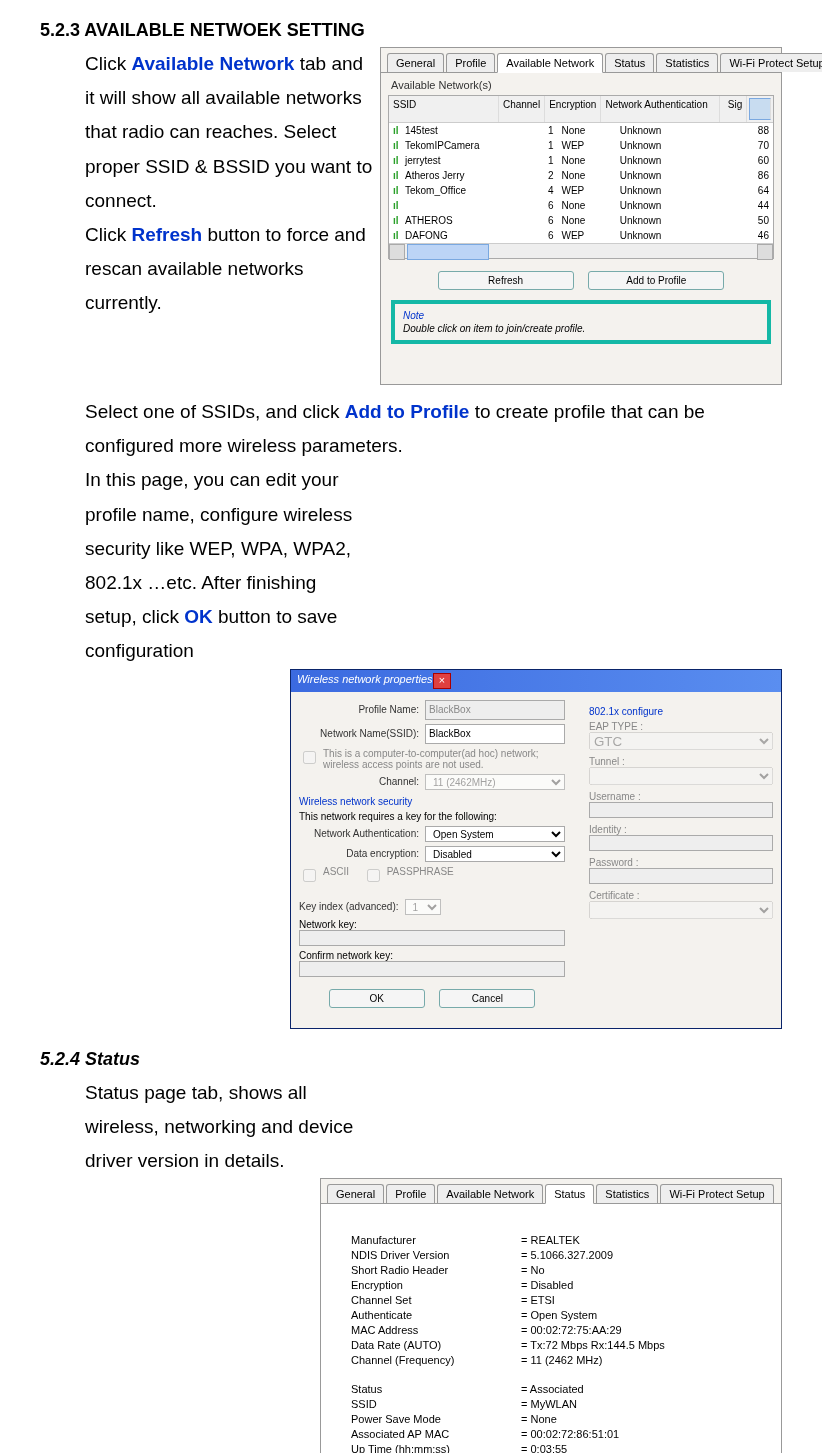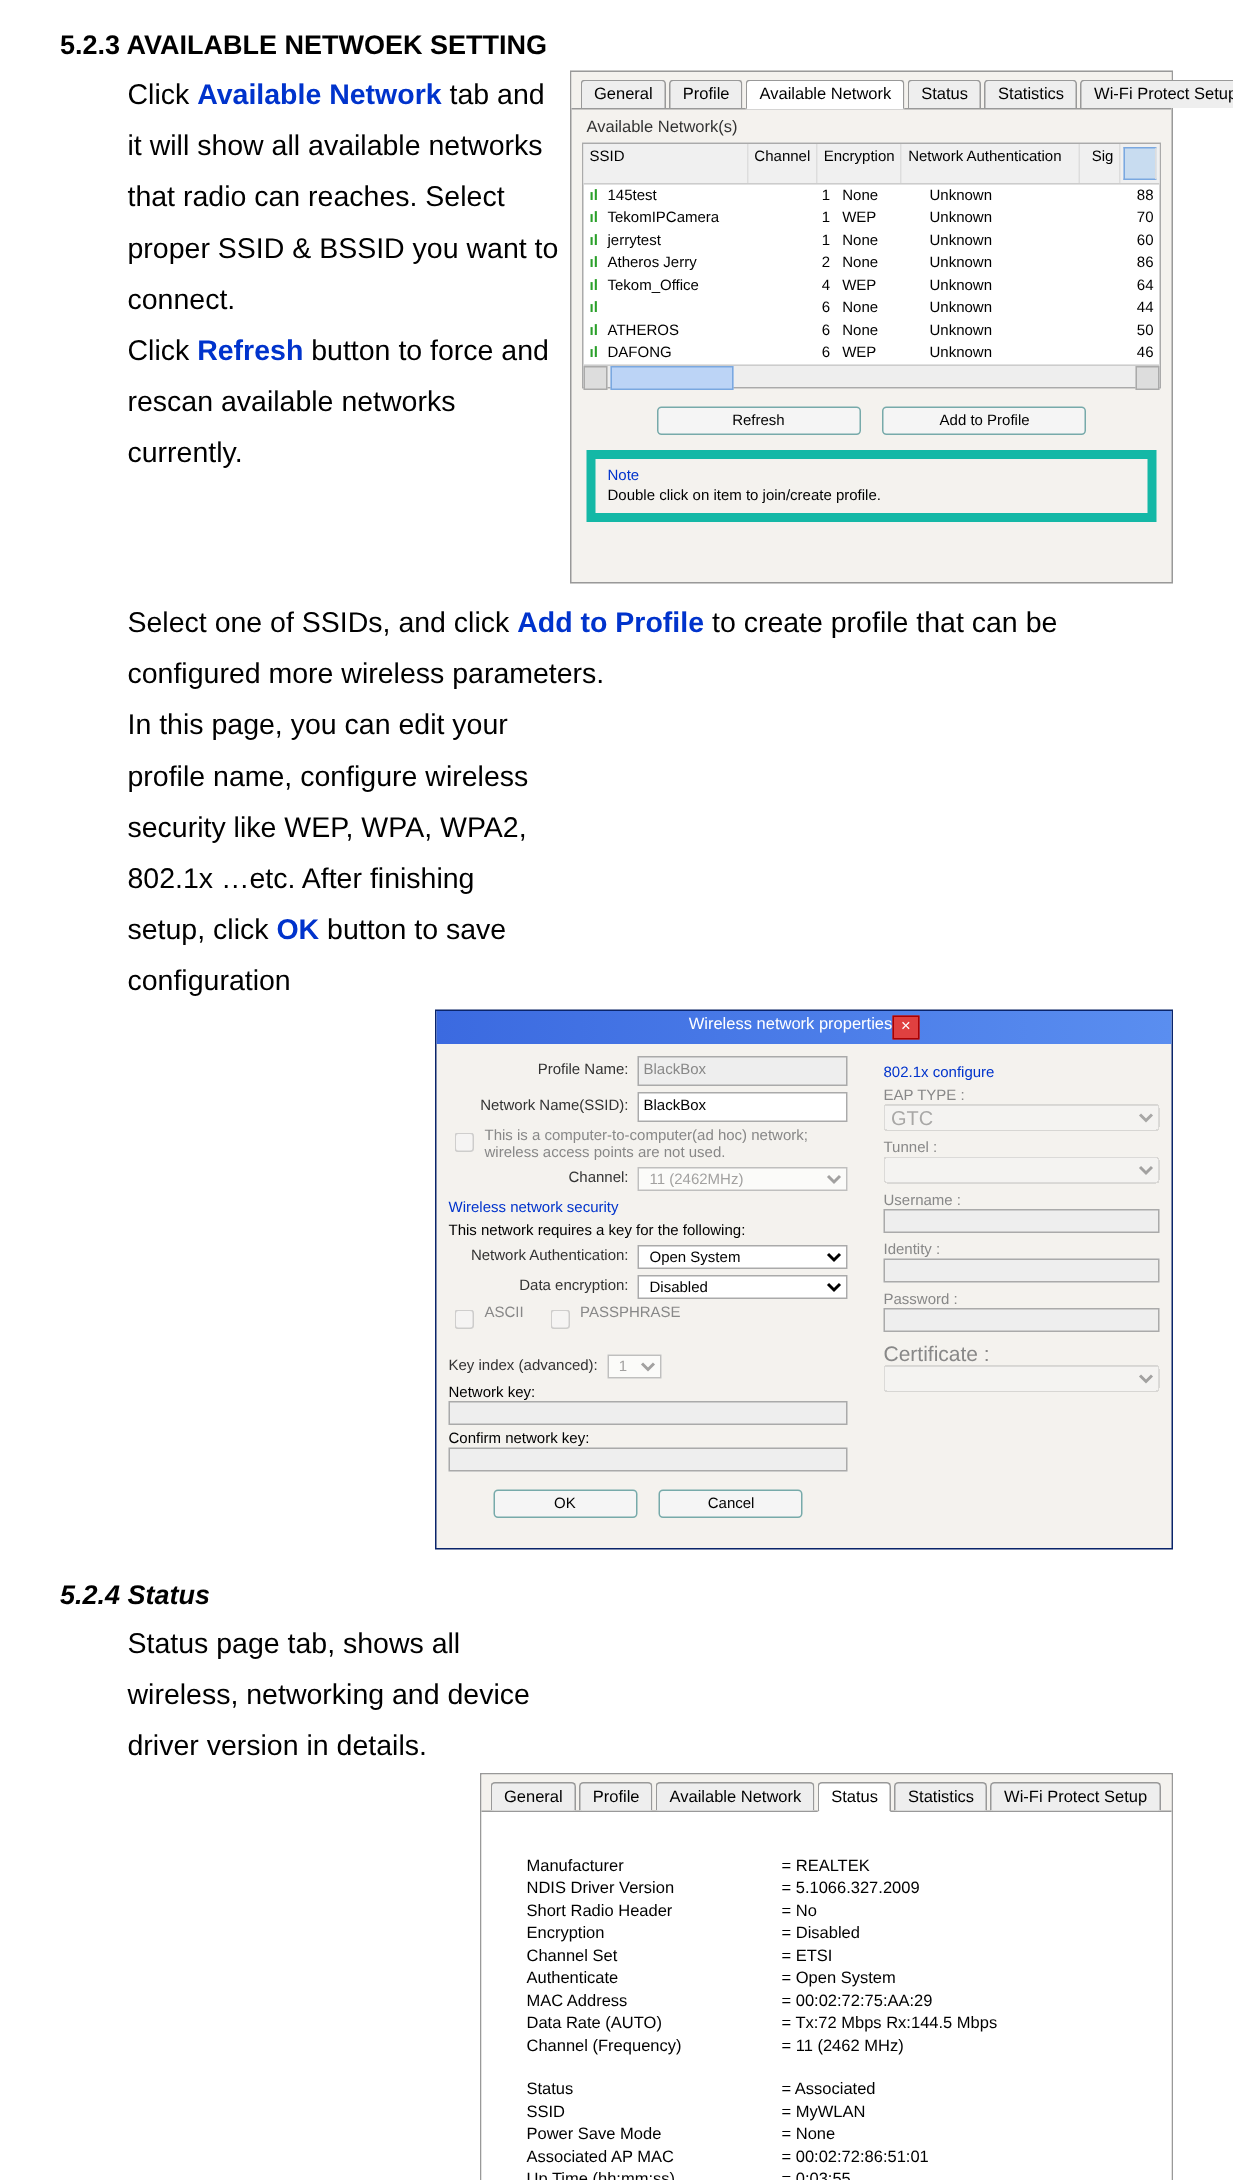--- a/index.html
+++ b/index.html
@@ -24,26 +24,26 @@
 .col-ch { width: 44px; text-align: right; }
 .col-enc { width: 54px; }
 .col-auth { width: 130px; }
 .col-sig { width: 22px; text-align: right; }
 .scrollbar-bottom { height: 14px; display: flex; background: #eee; border-top: 1px solid #ccc; }
 .scrollbar-bottom .btn { width: 14px; height: 14px; background: #ddd; border: 1px solid #aaa; cursor: default; }
 .scrollbar-bottom .thumb { width: 80px; height: 14px; background: #bcd4f6; border: 1px solid #7aa8e0; margin-left: 2px; }
 .scrollbar-bottom .track { flex: 1; }
 .btn-row { text-align: center; padding: 10px 0; }
 .winbtn { display: inline-block; min-width: 110px; padding: 3px 12px; border: 1px solid #7aa; border-radius: 3px; background: #f5f5f5; margin: 0 6px; cursor: default; text-align: center; }
-.note-box { margin: 0 10px 10px 10px; border: 6px solid #14b8a6; padding: 6px 8px; }
+.note-box { margin: 0 10px 10px 10px; border: 4px solid #14b8a6; padding: 6px 8px; font-style: italic; }
 .note-box .note-title { color: #0033cc; font-weight: normal; margin-bottom: 2px; }
 
 
 .dlg { border: 1px solid #0a246a; background: #f4f2ee; width: 490px; font-size: 10px; }
-.dlg-title { background: linear-gradient(to right, #3b6ae0, #5a8ef0); color: #fff; padding: 3px 6px; font-size: 11px; display: flex; justify-content: center; }
+.dlg-title { background: linear-gradient(to right, #3b6ae0, #5a8ef0); color: #fff; padding: 3px 6px; font-size: 11px; display: flex; justify-content: flex-start; font-style: italic; }
 .dlg-title .close { background: #e04040; color: #fff; width: 16px; height: 14px; text-align: center; border: 1px solid #a00; line-height: 12px; }
 .dlg-body { padding: 8px; display: flex; gap: 24px; }
 .dlg-left, .dlg-right { flex: 1; }
 .fld-row { display: flex; align-items: center; margin-bottom: 4px; gap: 6px; font-size: 10px; }
 .fld-row label { width: 120px; text-align: right; color: #333; }
 .fld-row .val, .fld-row input, .fld-row select { flex: 1; border: 1px solid #aaa; padding: 1px 3px; background: #fff; height: 16px; font-size: 10px; }
 .fld-row .val.disabled, .fld-row input[disabled] { background: #eee; color: #888; }
 .group-title { color: #0033cc; font-size: 10px; margin: 6px 0 4px 0; }
 .checkbox-row { display: flex; align-items: flex-start; gap: 4px; font-size: 10px; margin: 4px 0; }
 .dlg-btns { text-align: center; padding: 12px 0; }
@@ -234,21 +234,21 @@
         <div style="font-size:10px;color:#888">EAP TYPE :</div>
         <select disabled="" style="width:100%;height:18px;color:#888"><option>GTC</option></select>
         <div style="font-size:10px;color:#888;margin-top:6px">Tunnel :</div>
         <select disabled="" style="width:100%;height:18px"></select>
         <div style="font-size:10px;color:#888;margin-top:6px">Username :</div>
         <input disabled="" style="width: 100%; height: 16px; border: 1px solid rgb(170, 170, 170); background: rgb(238, 238, 238); box-sizing: border-box;">
         <div style="font-size:10px;color:#888;margin-top:6px">Identity :</div>
         <input disabled="" style="width: 100%; height: 16px; border: 1px solid rgb(170, 170, 170); background: rgb(238, 238, 238); box-sizing: border-box;">
         <div style="font-size:10px;color:#888;margin-top:6px">Password :</div>
         <input disabled="" style="width: 100%; height: 16px; border: 1px solid rgb(170, 170, 170); background: rgb(238, 238, 238); box-sizing: border-box;">
-        <div style="font-size:14px;color:#888;margin-top:6px">Certificate :</div>
+        <div style="font-size:10px;color:#888;margin-top:6px">Certificate :</div>
         <select disabled="" style="width:100%;height:18px"></select>
       </div>
     </div>
   </div>
 </div>
 
 <div class="section-title">5.2.4 Status</div>
 
 <div class="clearfix">
   <div class="descr" style="width:270px">Status page tab, shows all wireless, networking and device driver version in details.</div>

